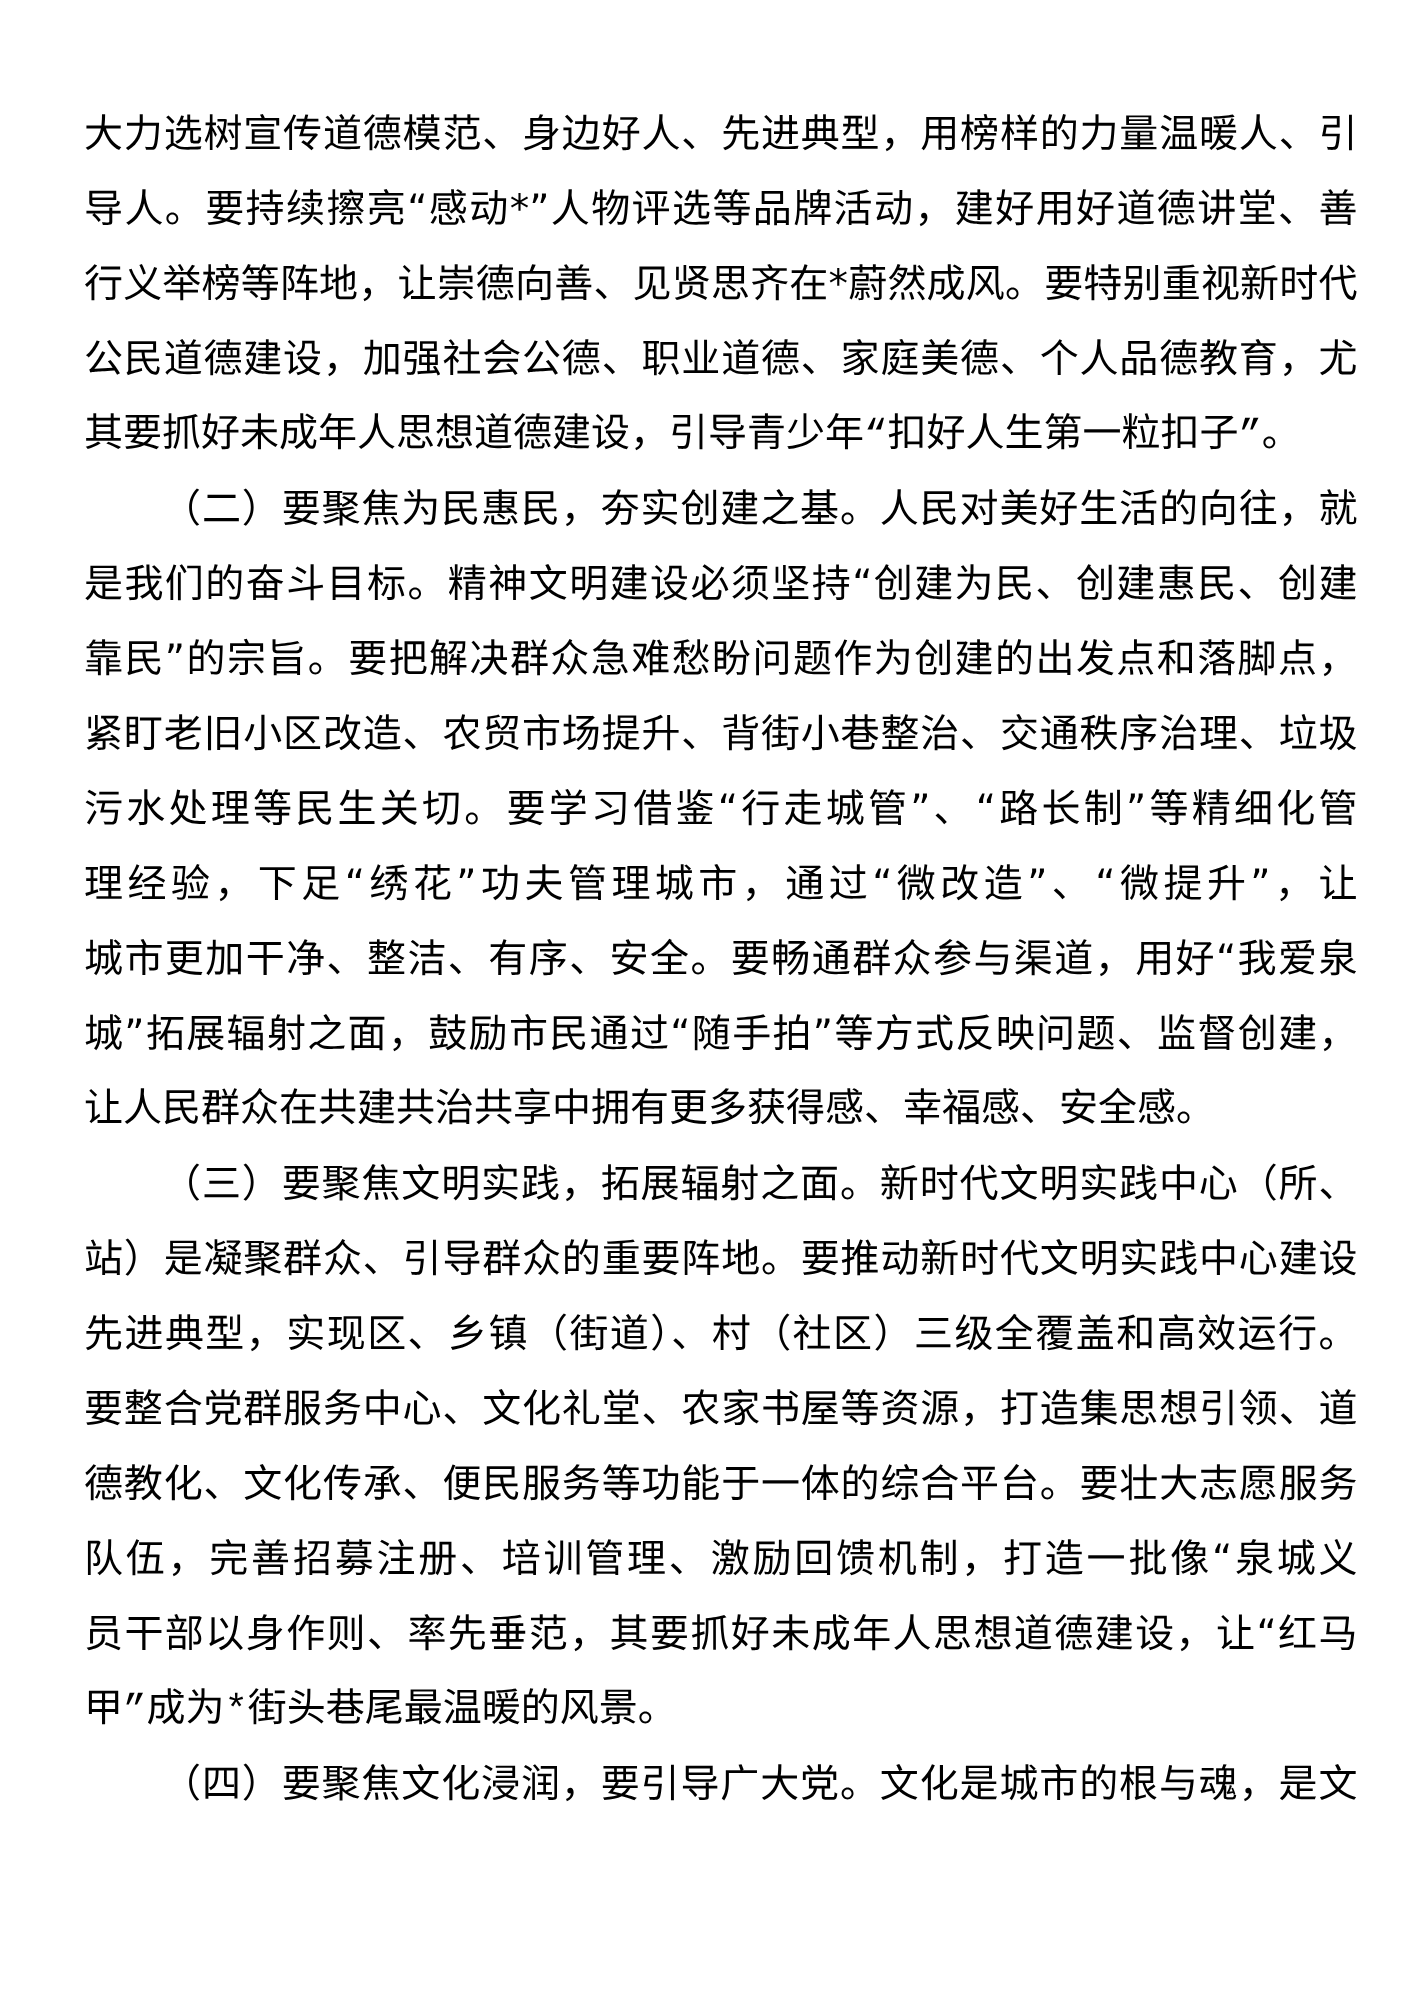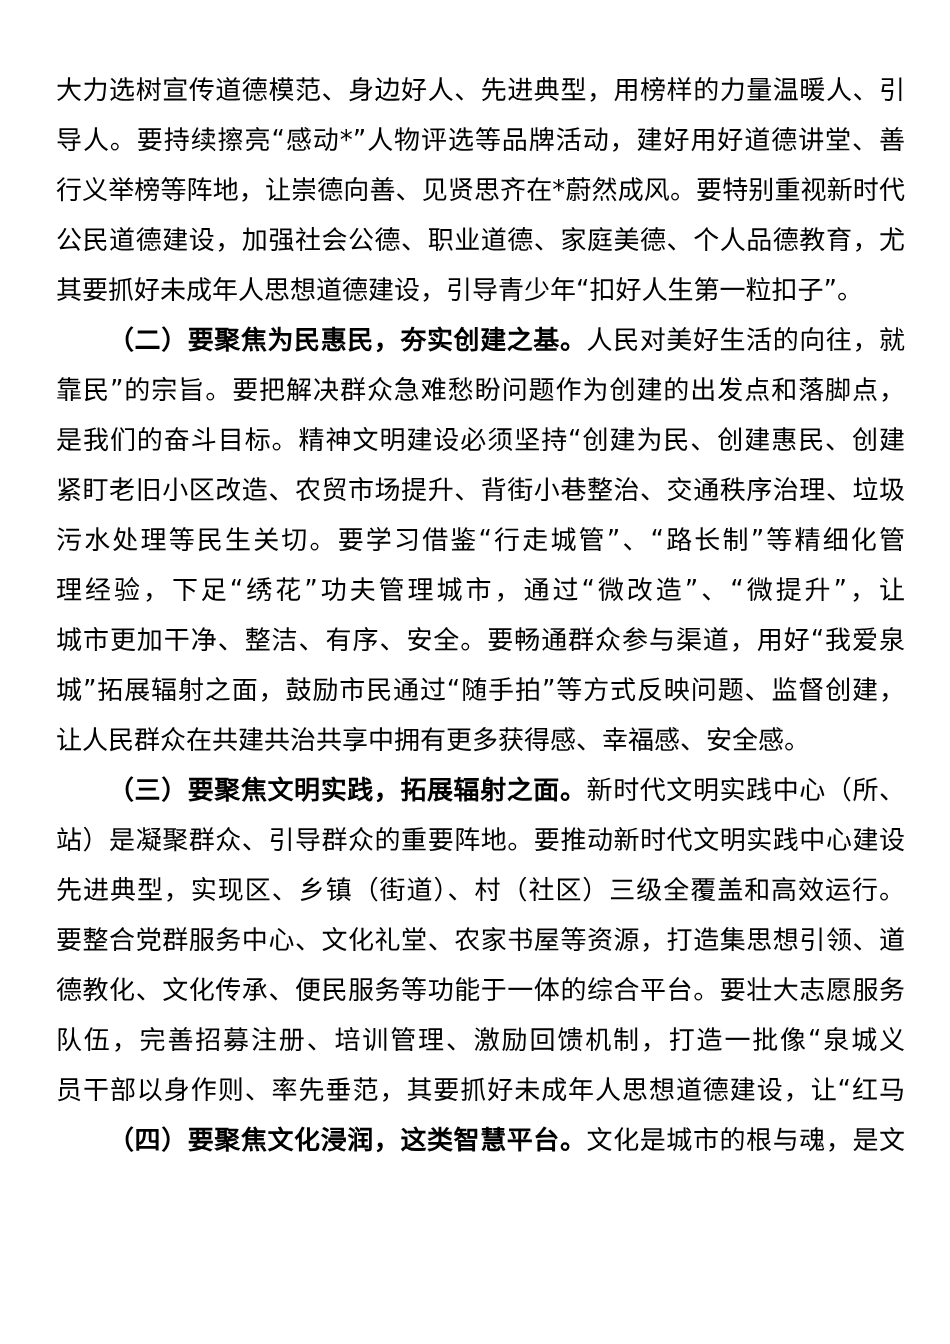--- a/index.html
+++ b/index.html
@@ -16,56 +16,57 @@
   }
   .para { margin: 0; }
   .line {
     height: 50px;
     text-align: justify;
     text-align-last: justify;
     text-justify: inter-character;
     white-space: normal;
     overflow: hidden;
   }
-  .line.end { text-align-last: left; }
+  .line.end { text-align-last: left; font-family: Liberation Mono, monospace; }
   .line.indent { text-indent: 2em; }
-  .seg-bold { font-weight: 700; }
+  .seg-bold { font-weight: 400; }
 </style>
 </head>
 <body>
 
 <div class="doc">
 
   <div class="para">
     <div class="line"><span class="seg-bold"></span><span class="seg">大力选树宣传道德模范、身边好人、先进典型，用榜样的力量温暖人、引</span></div>
     <div class="line"><span class="seg-bold"></span><span class="seg">导人。要持续擦亮“感动*”人物评选等品牌活动，建好用好道德讲堂、善</span></div>
     <div class="line"><span class="seg-bold"></span><span class="seg">行义举榜等阵地，让崇德向善、见贤思齐在*蔚然成风。要特别重视新时代</span></div>
     <div class="line"><span class="seg-bold"></span><span class="seg">公民道德建设，加强社会公德、职业道德、家庭美德、个人品德教育，尤</span></div>
     <div class="line end"><span class="seg-bold"></span><span class="seg">其要抓好未成年人思想道德建设，引导青少年“扣好人生第一粒扣子”。</span></div>
   </div>
 
   <div class="para">
     <div class="line indent"><span class="seg-bold">（二）要聚焦为民惠民，夯实创建之基。</span><span class="seg">人民对美好生活的向往，就</span></div>
+    <div class="line"><span class="seg-bold"></span><span class="seg">是我们的奋斗目标。精神文明建设必须坚持“创建为民、创建惠民、创建</span></div>
     <div class="line"><span class="seg-bold"></span><span class="seg">靠民”的宗旨。要把解决群众急难愁盼问题作为创建的出发点和落脚点，</span></div>
-    <div class="line"><span class="seg-bold"></span><span class="seg">是我们的奋斗目标。精神文明建设必须坚持“创建为民、创建惠民、创建</span></div>
     <div class="line"><span class="seg-bold"></span><span class="seg">紧盯老旧小区改造、农贸市场提升、背街小巷整治、交通秩序治理、垃圾</span></div>
     <div class="line"><span class="seg-bold"></span><span class="seg">污水处理等民生关切。要学习借鉴“行走城管”、“路长制”等精细化管</span></div>
     <div class="line"><span class="seg-bold"></span><span class="seg">理经验，下足“绣花”功夫管理城市，通过“微改造”、“微提升”，让</span></div>
     <div class="line"><span class="seg-bold"></span><span class="seg">城市更加干净、整洁、有序、安全。要畅通群众参与渠道，用好“我爱泉</span></div>
     <div class="line"><span class="seg-bold"></span><span class="seg">城”拓展辐射之面，鼓励市民通过“随手拍”等方式反映问题、监督创建，</span></div>
     <div class="line end"><span class="seg-bold"></span><span class="seg">让人民群众在共建共治共享中拥有更多获得感、幸福感、安全感。</span></div>
   </div>
 
   <div class="para">
     <div class="line indent"><span class="seg-bold">（三）要聚焦文明实践，拓展辐射之面。</span><span class="seg">新时代文明实践中心（所、</span></div>
     <div class="line"><span class="seg-bold"></span><span class="seg">站）是凝聚群众、引导群众的重要阵地。要推动新时代文明实践中心建设</span></div>
     <div class="line"><span class="seg-bold"></span><span class="seg">先进典型，实现区、乡镇（街道）、村（社区）三级全覆盖和高效运行。</span></div>
     <div class="line"><span class="seg-bold"></span><span class="seg">要整合党群服务中心、文化礼堂、农家书屋等资源，打造集思想引领、道</span></div>
     <div class="line"><span class="seg-bold"></span><span class="seg">德教化、文化传承、便民服务等功能于一体的综合平台。要壮大志愿服务</span></div>
     <div class="line"><span class="seg-bold"></span><span class="seg">队伍，完善招募注册、培训管理、激励回馈机制，打造一批像“泉城义</span></div>
     <div class="line"><span class="seg-bold"></span><span class="seg">员干部以身作则、率先垂范，其要抓好未成年人思想道德建设，让“红马</span></div>
+    <div class="line end"><span class="seg-bold"></span><span class="seg">甲”成为*街头巷尾最温暖的风景。</span></div>
   </div>
 
   <div class="para">
-    <div class="line indent"><span class="seg-bold">（四）要聚焦文化浸润，这类智慧平台。</span><span class="seg">文化是城市的根与魂，是文</span></div>
+    <div class="line indent"><span class="seg-bold">（四）要聚焦文化浸润，要引导广大党。</span><span class="seg">文化是城市的根与魂，是文</span></div>
   </div>
 
 </div>
 
 </body></html>

